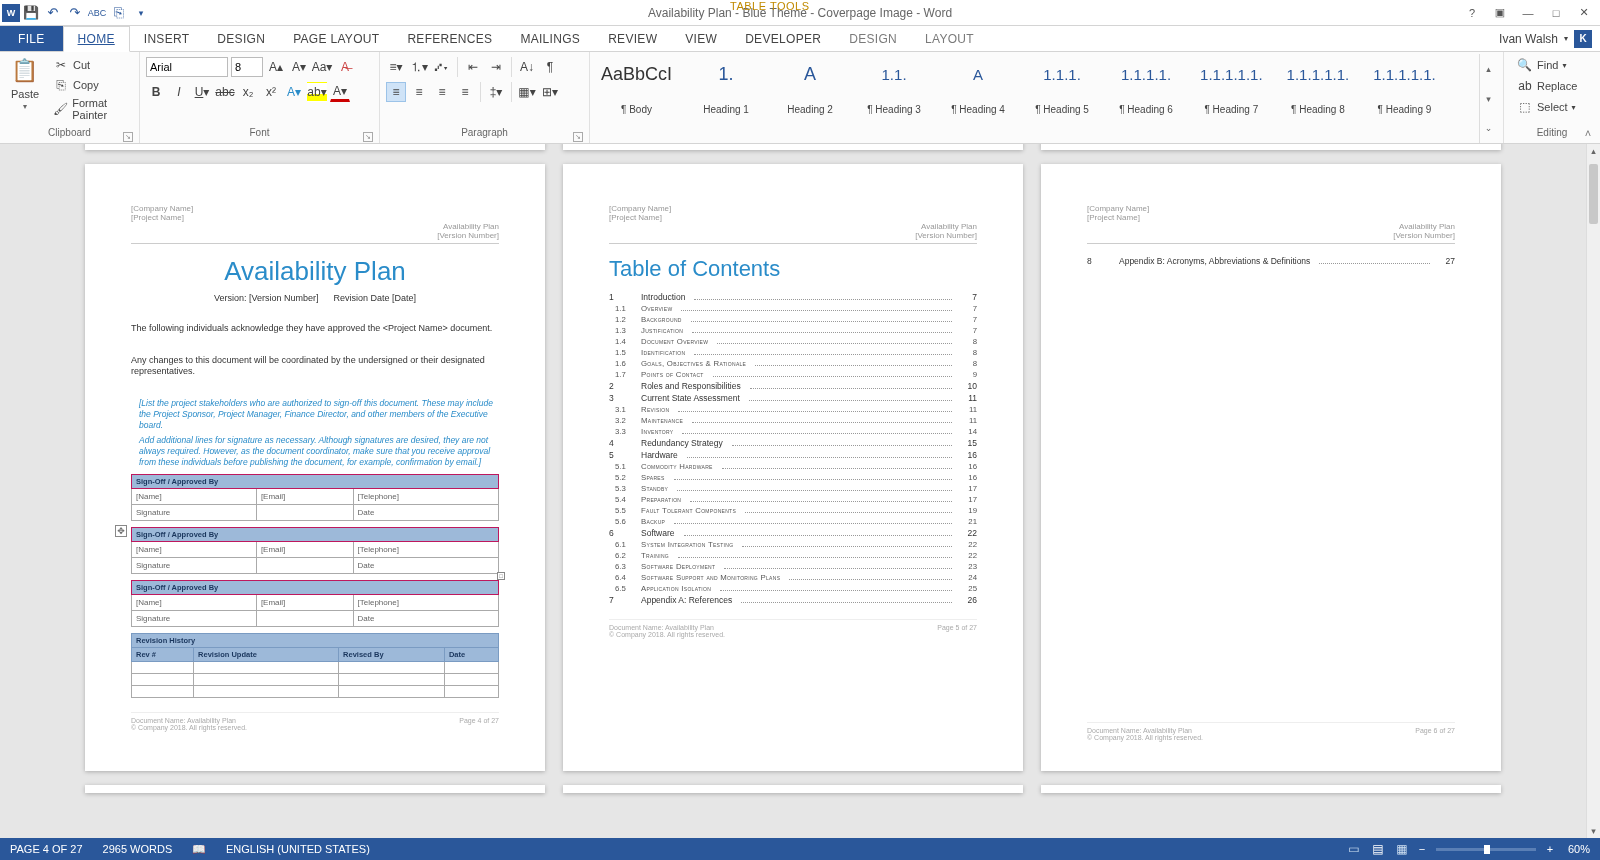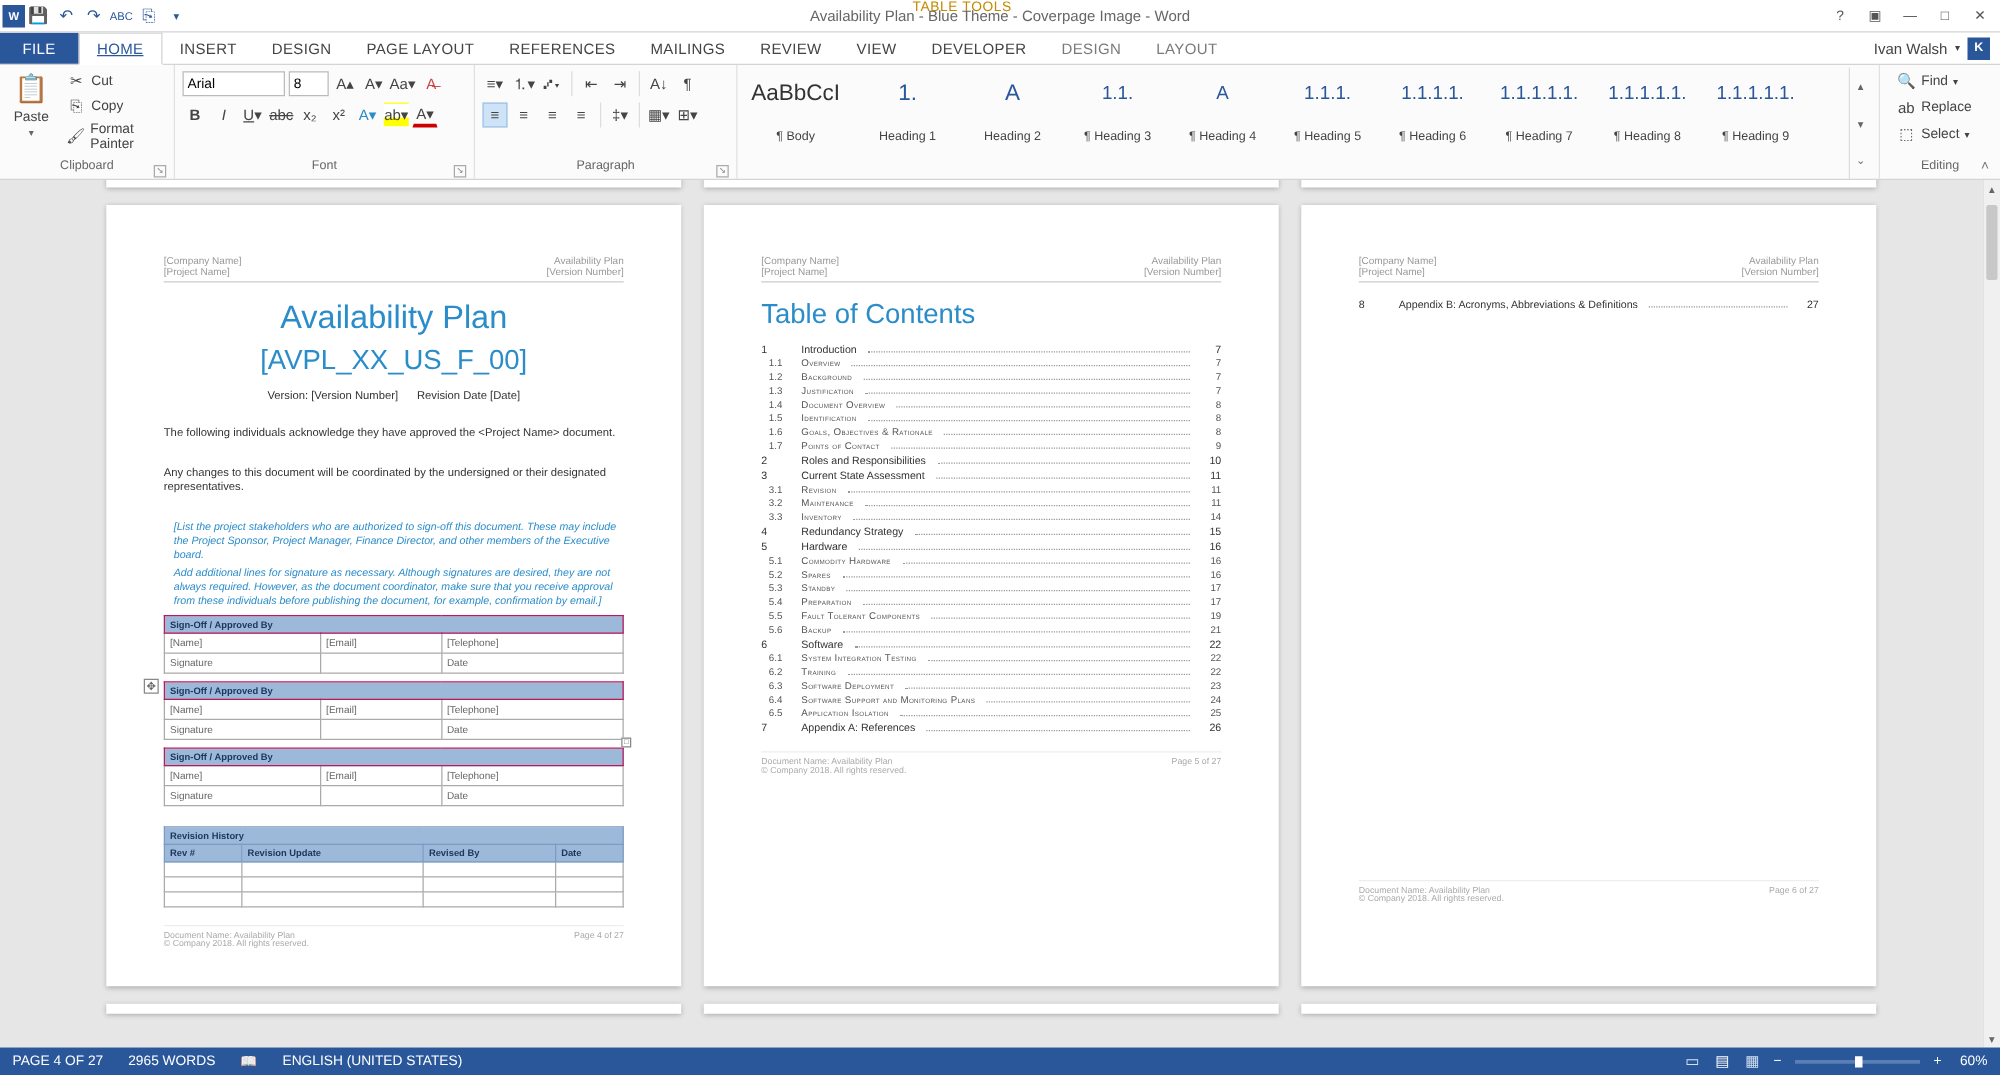--- a/index.html
+++ b/index.html
@@ -57,31 +57,31 @@
 
 .canvas { position: absolute; top: 144px; bottom: 22px; left: 0; right: 14px; background: #e6e6e6; overflow: hidden; }
 .scrollbar-v { position: absolute; top: 144px; bottom: 22px; right: 0; width: 14px; background: #f0f0f0; border-left: 1px solid #ddd; }
 .scrollbar-v .thumb { position: absolute; left: 2px; right: 2px; top: 20px; height: 60px; background: #c8c8c8; border-radius: 2px; }
 .scrollbar-v .arr { position: absolute; left: 0; right: 0; height: 14px; display: flex; align-items: center; justify-content: center; font-size: 9px; color: #666; cursor: pointer; }
 
 .pages-row { display: flex; gap: 18px; padding: 0 32px; justify-content: center; }
 .page { width: 460px; background: #fff; box-shadow: 0 1px 4px rgba(0,0,0,0.25); padding: 40px 46px 30px; position: relative; font-size: 10px; color: #333; }
 .page.cut-top { padding-top: 8px; }
 .page-cut { height: 14px; }
-.pg-header { display: flex; justify-content: space-between; font-size: 8px; color: #999; border-bottom: 1px solid #ccc; padding-bottom: 3px; margin-bottom: 12px; }
+.pg-header { display: flex; justify-content: space-between; font-size: 8px; color: #999; border-bottom: 1px solid #ccc; padding-bottom: 3px; margin-bottom: 12px; flex-direction: column; }
 .pg-footer { display: flex; justify-content: space-between; font-size: 7px; color: #aaa; border-top: 1px solid #eee; padding-top: 4px; margin-top: 14px; }
 .doc-title { color: #2a8cc9; font-size: 26px; text-align: center; font-weight: 300; margin: 6px 0; }
 .doc-subtitle { color: #2a8cc9; font-size: 22px; text-align: center; font-weight: 300; margin-bottom: 10px; }
 .meta-line { text-align: center; font-size: 9px; margin-bottom: 4px; }
 .para { font-size: 9px; margin: 20px 0; line-height: 1.3; }
 .italic-blue { color: #2a8cc9; font-style: italic; font-size: 8.5px; line-height: 1.3; margin: 4px 0 4px 8px; }
 .sig-table { width: 100%; border-collapse: collapse; margin: 6px 0; font-size: 8px; }
 .sig-table th { background: #9db9d9; color: #1a365d; text-align: left; padding: 2px 4px; border: 1px solid #be185d; font-size: 7.5px; }
 .sig-table td { border: 1px solid #aaa; padding: 3px 4px; height: 14px; color: #666; }
-.rev-table { width: 100%; border-collapse: collapse; font-size: 7.5px; margin-top: 16px; }
+.rev-table { width: 100%; border-collapse: collapse; font-size: 7.5px; margin-top: 6px; }
 .rev-table th { background: #9db9d9; color: #1a365d; text-align: left; padding: 2px 4px; border: 1px solid #7a9bc2; }
 .rev-table td { border: 1px solid #aaa; height: 12px; }
 .table-handle { position: absolute; width: 12px; height: 12px; border: 1px solid #888; background: #fff; display: flex; align-items: center; justify-content: center; font-size: 9px; color: #666; cursor: move; }
 .toc-title { color: #2a8cc9; font-size: 22px; font-weight: 300; margin-bottom: 10px; }
 .toc-row { display: flex; align-items: baseline; font-size: 8.5px; margin: 2px 0; gap: 6px; }
 .toc-row.sub { font-size: 7.8px; color: #555; }
 .toc-row.sub .toc-num { padding-left: 6px; }
 .toc-row.sub .toc-txt { font-variant: small-caps; letter-spacing: 0.3px; }
 .toc-num { width: 26px; }
 .toc-txt { white-space: nowrap; }
@@ -319,21 +319,20 @@
         <div>
             <div>[Company Name]</div>
             <div>[Project Name]</div>
           </div>
         <div style="text-align:right">
             <div>Availability Plan</div>
             <div>[Version Number]</div>
           </div>
       </div>
       <div class="doc-title">Availability Plan</div>
-      <div class="doc-subtitle">[AVPL_XX_US_F_00]</div>
       <div class="meta-line"><span>Version: [Version Number]</span> &nbsp;&nbsp;&nbsp;&nbsp; <span>Revision Date [Date]</span></div>
       <div class="para">The following individuals acknowledge they have approved the &lt;Project Name&gt; document.</div>
       <div class="para">Any changes to this document will be coordinated by the undersigned or their designated representatives.</div>
       <div class="italic-blue">[List the project stakeholders who are authorized to sign-off this document. These may include the Project Sponsor, Project Manager, Finance Director, and other members of the Executive board.</div>
       <div class="italic-blue">Add additional lines for signature as necessary. Although signatures are desired, they are not always required. However, as the document coordinator, make sure that you receive approval from these individuals before publishing the document, for example, confirmation by email.]</div>
       <table class="sig-table">
         <tbody>
             <tr>
               <th colspan="3">Sign-Off / Approved By</th>
             </tr>

